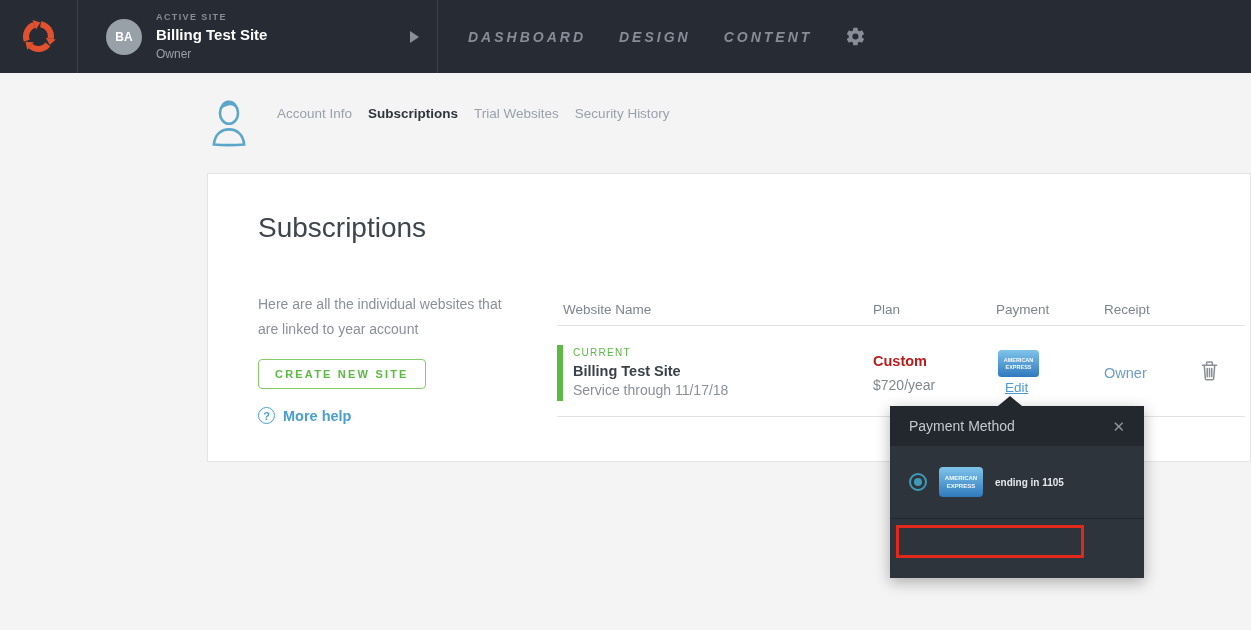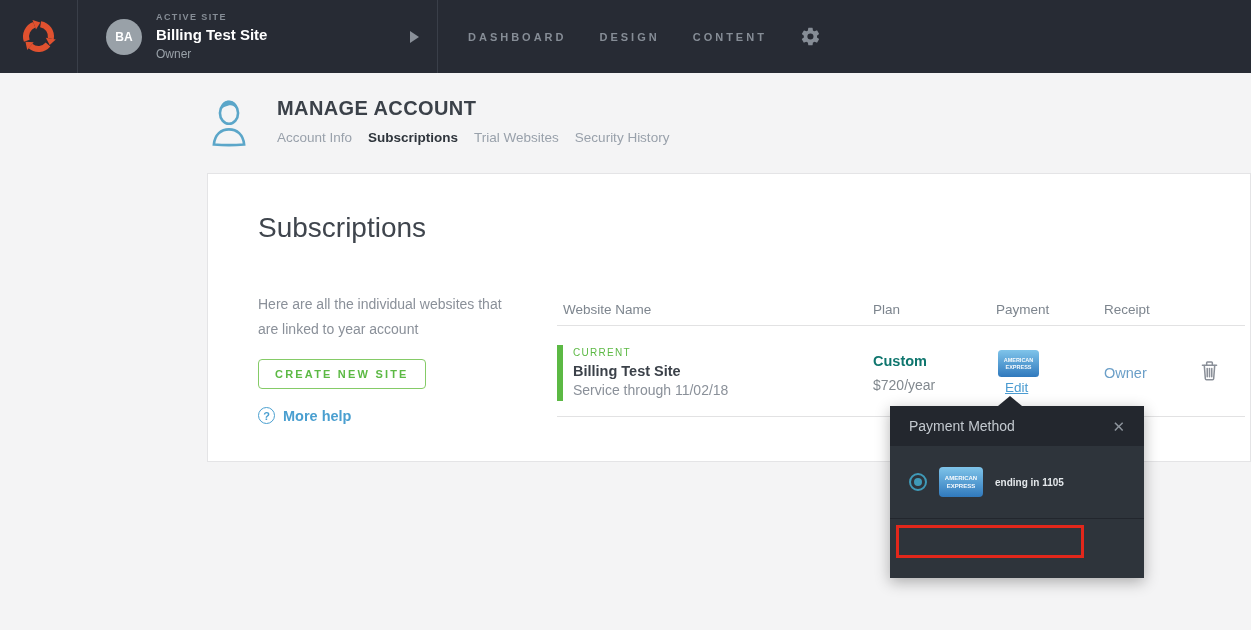--- a/index.html
+++ b/index.html
@@ -23,22 +23,22 @@
             display:flex; align-items:center; justify-content:center; }
   .site-text { margin-left:14px; }
   .active-site-label { font-size:9px; letter-spacing:1.4px; color:#868d96;
                        font-weight:bold; margin-bottom:4px; }
   .site-name { font-size:15px; color:#ffffff; font-weight:bold; margin-bottom:4px; }
   .site-role { font-size:12px; color:#99a1a8; }
   .caret-right { margin-left:auto; width:0; height:0;
                  border-top:6px solid transparent; border-bottom:6px solid transparent;
                  border-left:9px solid #8a9099; }
   .topnav { display:flex; align-items:center; margin-left:30px; }
-  .nav-item { color:#868d96; font-size:11px; font-weight:bold;
-              letter-spacing:3px; margin-right:33px; cursor:pointer; }
+  .nav-item { color:#868d96; font-size:14px; font-weight:bold;
+              letter-spacing:3px; margin-right:33px; cursor:pointer;font-style:italic; }
   .gear-btn { display:flex; align-items:center; cursor:pointer; }
 
   
   .page-header { position:absolute; left:210px; top:96px; display:flex; }
   .ph-text { margin-left:29px; }
   .ph-title { font-size:20px; font-weight:bold; color:#3b4149; letter-spacing:0.4px; margin-top:1px; }
   .ph-tabs { display:flex; gap:16px; margin-top:10px; font-size:13.5px; color:#99a1ab; }
   .ph-tab { cursor:pointer; }
   .ph-tab.active { color:#2f353c; font-weight:bold; }
 
@@ -67,21 +67,21 @@
   .th-payment { left:788px; } .th-receipt { left:896px; }
   .tline { position:absolute; left:349px; width:688px; height:1px; background:#e2e2e3; }
   .tline-top { top:151px; } .tline-bottom { top:242px; }
   .green-bar { position:absolute; left:349px; top:171px; width:6px; height:56px; background:#5cb944; }
   .row-status { position:absolute; left:365px; top:173px; font-size:10px;
                 font-weight:normal; letter-spacing:1.3px; color:#5cb944; }
   .row-name { position:absolute; left:365px; top:189px; font-size:14.5px;
               font-weight:bold; color:#3b4149; }
   .row-service { position:absolute; left:365px; top:208px; font-size:14px; color:#8a9099; }
   .row-plan-name { position:absolute; left:665px; top:179px; font-size:14.5px;
-                   font-weight:bold; color:#0f766e; }
+                   font-weight:bold; color:#b91c1c; }
   .row-plan-price { position:absolute; left:665px; top:203px; font-size:14px; color:#82898f; }
   .row-amex { position:absolute; left:790px; top:176px; }
   .row-edit { position:absolute; left:797px; top:206px; font-size:13.5px;
               color:#4a9bd1; text-decoration:underline; cursor:pointer; }
   .row-receipt { position:absolute; left:896px; top:191px; font-size:14.5px;
                  color:#6b9fc8; cursor:pointer; }
   .row-trash { position:absolute; left:993px; top:186px; cursor:pointer; }
 
   
   .popup { position:absolute; left:890px; top:406px; width:254px; height:172px;
@@ -154,21 +154,20 @@
   <span class="amex-wrap">
     <svg width="38" height="52" viewBox="0 0 44 58">
       <g fill="none" stroke="#5ba6c9" stroke-width="3" stroke-linecap="round">
         <ellipse cx="22" cy="18.5" rx="10.5" ry="12.5"></ellipse>
         <path d="M4.5 55 C 5.5 43.5, 13 37.5, 22 37.5 C 31 37.5, 38.5 43.5, 39.5 55 Q 22 56.5 4.5 55 Z"></path>
       </g>
       <path fill="#5ba6c9" d="M12.5 14.5 C 13 7 17.5 4.2 22 4.2 C 27 4.2 30.8 7.8 31.5 14.5 C 28 9.8 24.5 9.2 21.5 10 C 17.8 11 14.8 12.5 12.5 14.5 Z"></path>
     </svg>
   </span>
   <div class="ph-text">
-    <div class="ph-title">MANAGE ACCOUNT</div>
     <div class="ph-tabs">
       <span class="ph-tab">Account Info</span>
       <span class="ph-tab active">Subscriptions</span>
       <span class="ph-tab">Trial Websites</span>
       <span class="ph-tab">Security History</span>
     </div>
   </div>
 </div>
 
 <div class="card">
@@ -183,21 +182,21 @@
   <div class="th th-website">Website Name</div>
   <div class="th th-plan">Plan</div>
   <div class="th th-payment">Payment</div>
   <div class="th th-receipt">Receipt</div>
   <div class="tline tline-top"></div>
   <div class="tline tline-bottom"></div>
 
   <div class="green-bar"></div>
   <div class="row-status">CURRENT</div>
   <div class="row-name">Billing Test Site</div>
-  <div class="row-service">Service through 11/02/18</div>
+  <div class="row-service">Service through 11/17/18</div>
   <div class="row-plan-name">Custom</div>
   <div class="row-plan-price">$720/year</div>
 
   <span class="row-amex amex-wrap">
     <svg width="41" height="27" viewBox="0 0 41 27">
       <defs>
         <linearGradient id="amexg1" x1="0" y1="0" x2="0" y2="1">
           <stop offset="0" stop-color="#7fc4ea"></stop>
             <stop offset="1" stop-color="#3079bd"></stop>
         </linearGradient>

